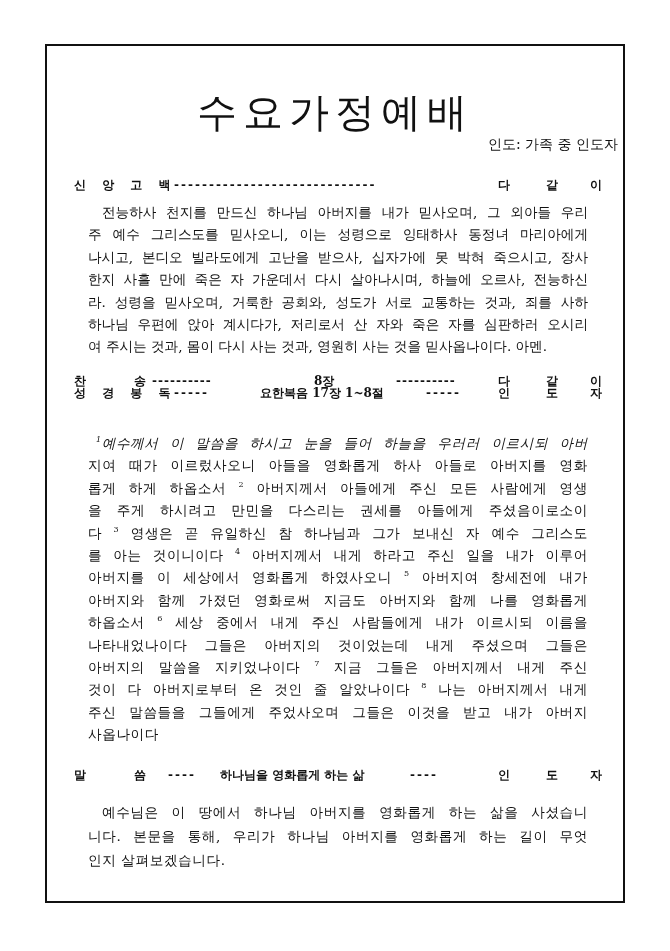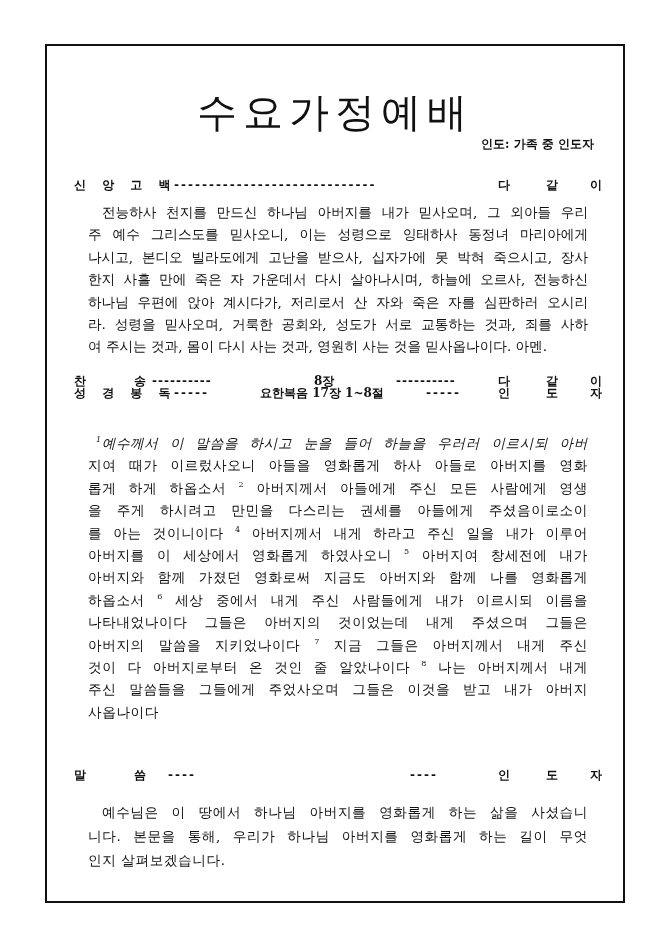--- a/index.html
+++ b/index.html
@@ -30,25 +30,24 @@
       right: 0;
       top: 60px;
       text-align: center;
       font-size: 40px;
       letter-spacing: 6px;
       font-weight: normal;
       line-height: 50px;
     }
     .leader {
       position: absolute;
-      right: 76px;
+      right: 52px;
       top: 134px;
-      font-size: 12px;
+      font-size: 14px;
       line-height: 20px;
-      font-weight: bold;
     }
     .row {
       position: absolute;
       left: 74px;
       width: 526px;
       height: 22px;
       font-size: 12px;
       line-height: 22px;
       white-space: nowrap;
     }
@@ -88,22 +87,22 @@
   <span style="left:424px;">다</span>
   <span style="left:472px;">같</span>
   <span style="left:516px;">이</span>
 </div>
 
 <div class="para" style="top:201px;">
   <span class="line" style="padding-left:14px;">전능하사 천지를 만드신 하나님 아버지를 내가 믿사오며, 그 외아들 우리</span>
   <span class="line">주 예수 그리스도를 믿사오니, 이는 성령으로 잉태하사 동정녀 마리아에게</span>
   <span class="line">나시고, 본디오 빌라도에게 고난을 받으사, 십자가에 못 박혀 죽으시고, 장사</span>
   <span class="line">한지 사흘 만에 죽은 자 가운데서 다시 살아나시며, 하늘에 오르사, 전능하신</span>
+  <span class="line">라. 성령을 믿사오며, 거룩한 공회와, 성도가 서로 교통하는 것과, 죄를 사하</span>
   <span class="line">하나님 우편에 앉아 계시다가, 저리로서 산 자와 죽은 자를 심판하러 오시리</span>
-  <span class="line">라. 성령을 믿사오며, 거룩한 공회와, 성도가 서로 교통하는 것과, 죄를 사하</span>
   <span class="line last">여 주시는 것과, 몸이 다시 사는 것과, 영원히 사는 것을 믿사옵나이다. 아멘.</span>
 </div>
 
 <div class="row bold" style="top:370px;">
   <span style="left:0;">찬</span>
   <span style="left:60px;">송</span>
   <span style="left:78px; letter-spacing:1px;">----------</span>
   <span style="left:240px;">8장</span>
   <span style="left:322px; letter-spacing:1px;">----------</span>
   <span style="left:424px;">다</span>
@@ -119,35 +118,37 @@
   <span style="left:424px;">인</span>
   <span style="left:472px;">도</span>
   <span style="left:516px;">자</span>
 </div>
 
 <div class="para" style="top:432px; letter-spacing:0.6px;">
   <span class="line" style="padding-left:8px;font-style:italic;"><sup>1</sup><span>예수께서 이 말씀을 하시고 눈을 들어 하늘을 우러러 이르시되 아버</span></span>
   <span class="line">지여 때가 이르렀사오니 아들을 영화롭게 하사 아들로 아버지를 영화</span>
   <span class="line"><span>롭게 하게 하옵소서 </span><sup>2</sup><span> 아버지께서 아들에게 주신 모든 사람에게 영생</span></span>
   <span class="line">을 주게 하시려고 만민을 다스리는 권세를 아들에게 주셨음이로소이</span>
+  <span class="line"><span>다 </span><sup>3</sup><span> 영생은 곧 유일하신 참 하나님과 그가 보내신 자 예수 그리스도</span></span>
   <span class="line"><span>를 아는 것이니이다 </span><sup>4</sup><span> 아버지께서 내게 하라고 주신 일을 내가 이루어</span></span>
   <span class="line"><span>아버지를 이 세상에서 영화롭게 하였사오니 </span><sup>5</sup><span> 아버지여 창세전에 내가</span></span>
   <span class="line">아버지와 함께 가졌던 영화로써 지금도 아버지와 함께 나를 영화롭게</span>
   <span class="line"><span>하옵소서 </span><sup>6</sup><span> 세상 중에서 내게 주신 사람들에게 내가 이르시되 이름을</span></span>
   <span class="line">나타내었나이다 그들은 아버지의 것이었는데 내게 주셨으며 그들은</span>
   <span class="line"><span>아버지의 말씀을 지키었나이다 </span><sup>7</sup><span> 지금 그들은 아버지께서 내게 주신</span></span>
   <span class="line"><span>것이 다 아버지로부터 온 것인 줄 알았나이다 </span><sup>8</sup><span> 나는 아버지께서 내게</span></span>
   <span class="line">주신 말씀들을 그들에게 주었사오며 그들은 이것을 받고 내가 아버지</span>
   <span class="line last">사옵나이다</span>
 </div>
 
 <div class="row bold" style="top:764px;">
   <span style="left:0;">말</span>
   <span style="left:60px;">씀</span>
   <span style="left:94px; letter-spacing:2px;">----</span>
+  <span style="left:146px;">하나님을 영화롭게 하는 삶</span>
   <span style="left:336px; letter-spacing:2px;">----</span>
   <span style="left:424px;">인</span>
   <span style="left:472px;">도</span>
   <span style="left:516px;">자</span>
 </div>
 
 <div class="para" style="top:800px; line-height:24px; letter-spacing:0.6px;">
   <span class="line" style="padding-left:14px;">예수님은 이 땅에서 하나님 아버지를 영화롭게 하는 삶을 사셨습니</span>
   <span class="line">니다. 본문을 통해, 우리가 하나님 아버지를 영화롭게 하는 길이 무엇</span>
   <span class="line last">인지 살펴보겠습니다.</span>

